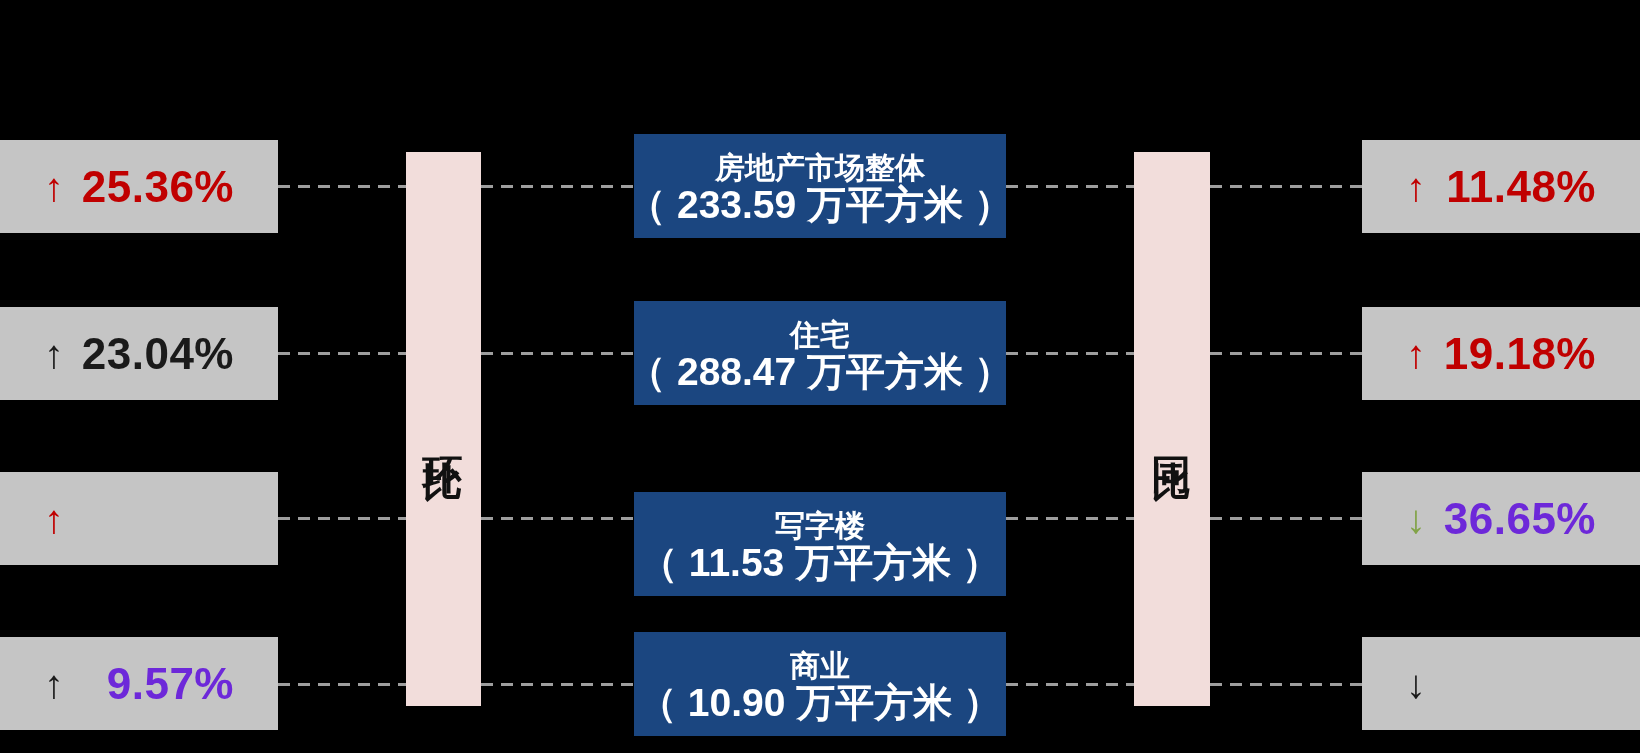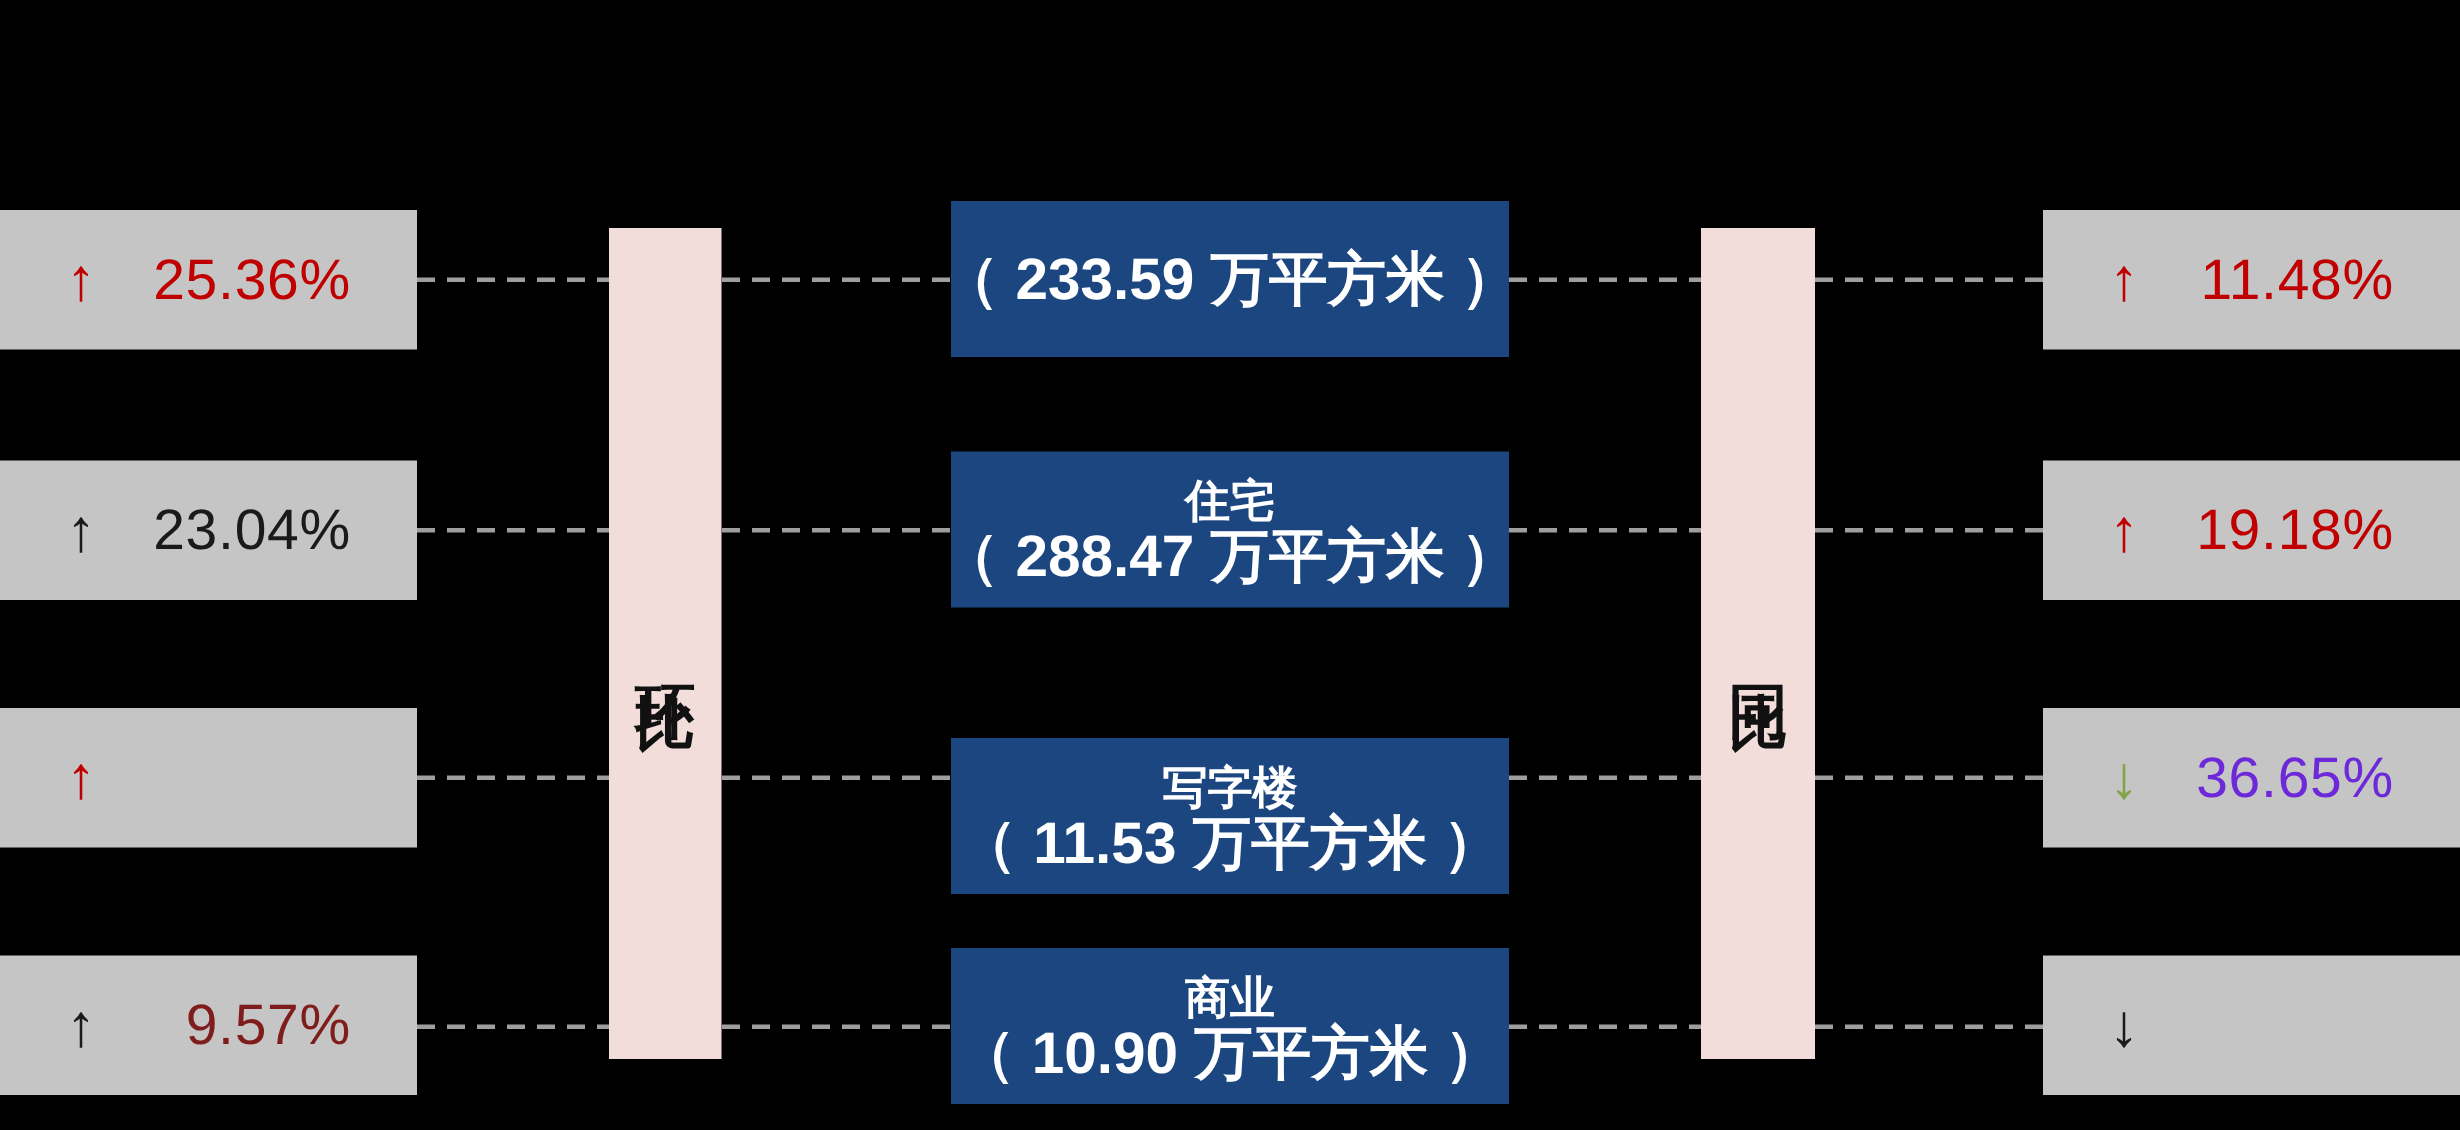--- a/index.html
+++ b/index.html
@@ -25,22 +25,22 @@
     display: flex;
     align-items: center;
     justify-content: space-between;
   }
   .pct-arrow {
     font-size: 40px;
     font-weight: bold;
     line-height: 1;
   }
   .pct-value {
-    font-size: 38px;
-    font-weight: normal;
+    font-size: 44px;
+    font-weight: bold;
     letter-spacing: 0.5px;
     line-height: 1;
   }
   .bluebox {
     position: absolute;
     left: 634px;
     width: 372px;
     height: 104px;
     background: #1B4680;
     color: #fff;
@@ -104,20 +104,21 @@
 
 <div id="canvas">
 
   <div class="graybox gleft r1">
     <div class="inner">
       <span class="pct-arrow" style="color: rgb(192, 0, 0);">↑</span>
       <span class="pct-value" style="color: rgb(192, 0, 0);">25.36%</span>
     </div>
   </div>
   <div class="bluebox r1">
+    <div class="cat">房地产市场整体</div>
     <div class="area">（ 233.59 万平方米 ）</div>
   </div>
   <div class="graybox gright r1">
     <div class="inner">
       <span class="pct-arrow" style="color: rgb(192, 0, 0);">↑</span>
       <span class="pct-value" style="color: rgb(192, 0, 0);">11.48%</span>
     </div>
   </div>
   <div class="dash y1 segA"></div>
   <div class="dash y1 segB"></div>
@@ -161,21 +162,21 @@
     </div>
   </div>
   <div class="dash y3 segA"></div>
   <div class="dash y3 segB"></div>
   <div class="dash y3 segC"></div>
   <div class="dash y3 segD"></div>
 
   <div class="graybox gleft r4">
     <div class="inner">
       <span class="pct-arrow" style="color: rgb(26, 26, 26);">↑</span>
-      <span class="pct-value" style="color: #7f1d1d;">9.57%</span>
+      <span class="pct-value" style="color: #6d28d9;">9.57%</span>
     </div>
   </div>
   <div class="bluebox r4">
     <div class="cat">商业</div>
     <div class="area">（ 10.90 万平方米 ）</div>
   </div>
   <div class="graybox gright r4">
     <div class="inner">
       <span class="pct-arrow" style="color: rgb(26, 26, 26);">↓</span>
     </div>

